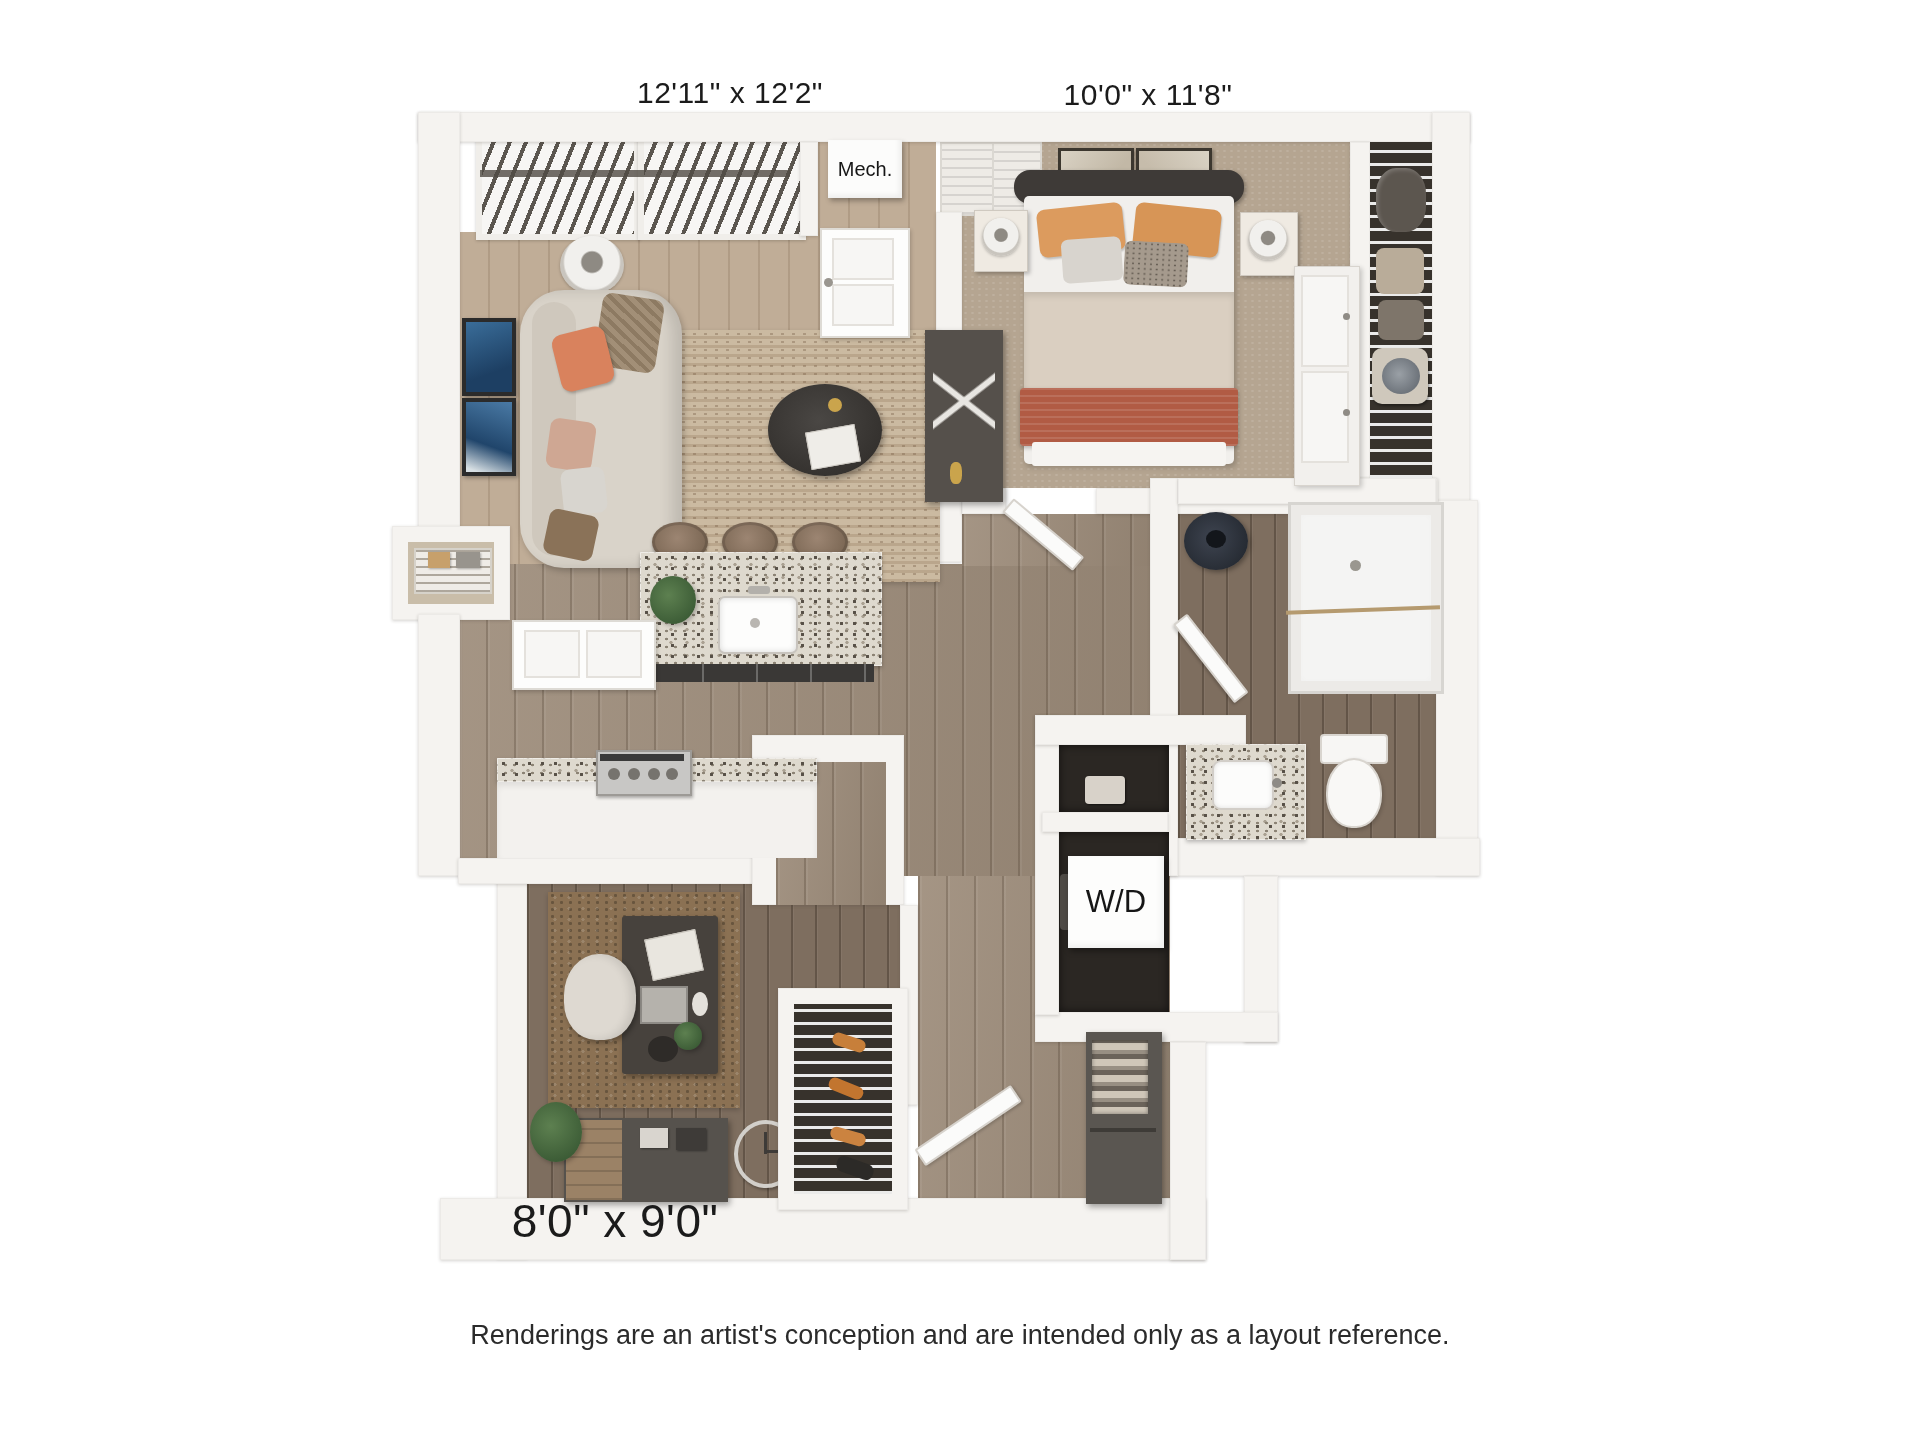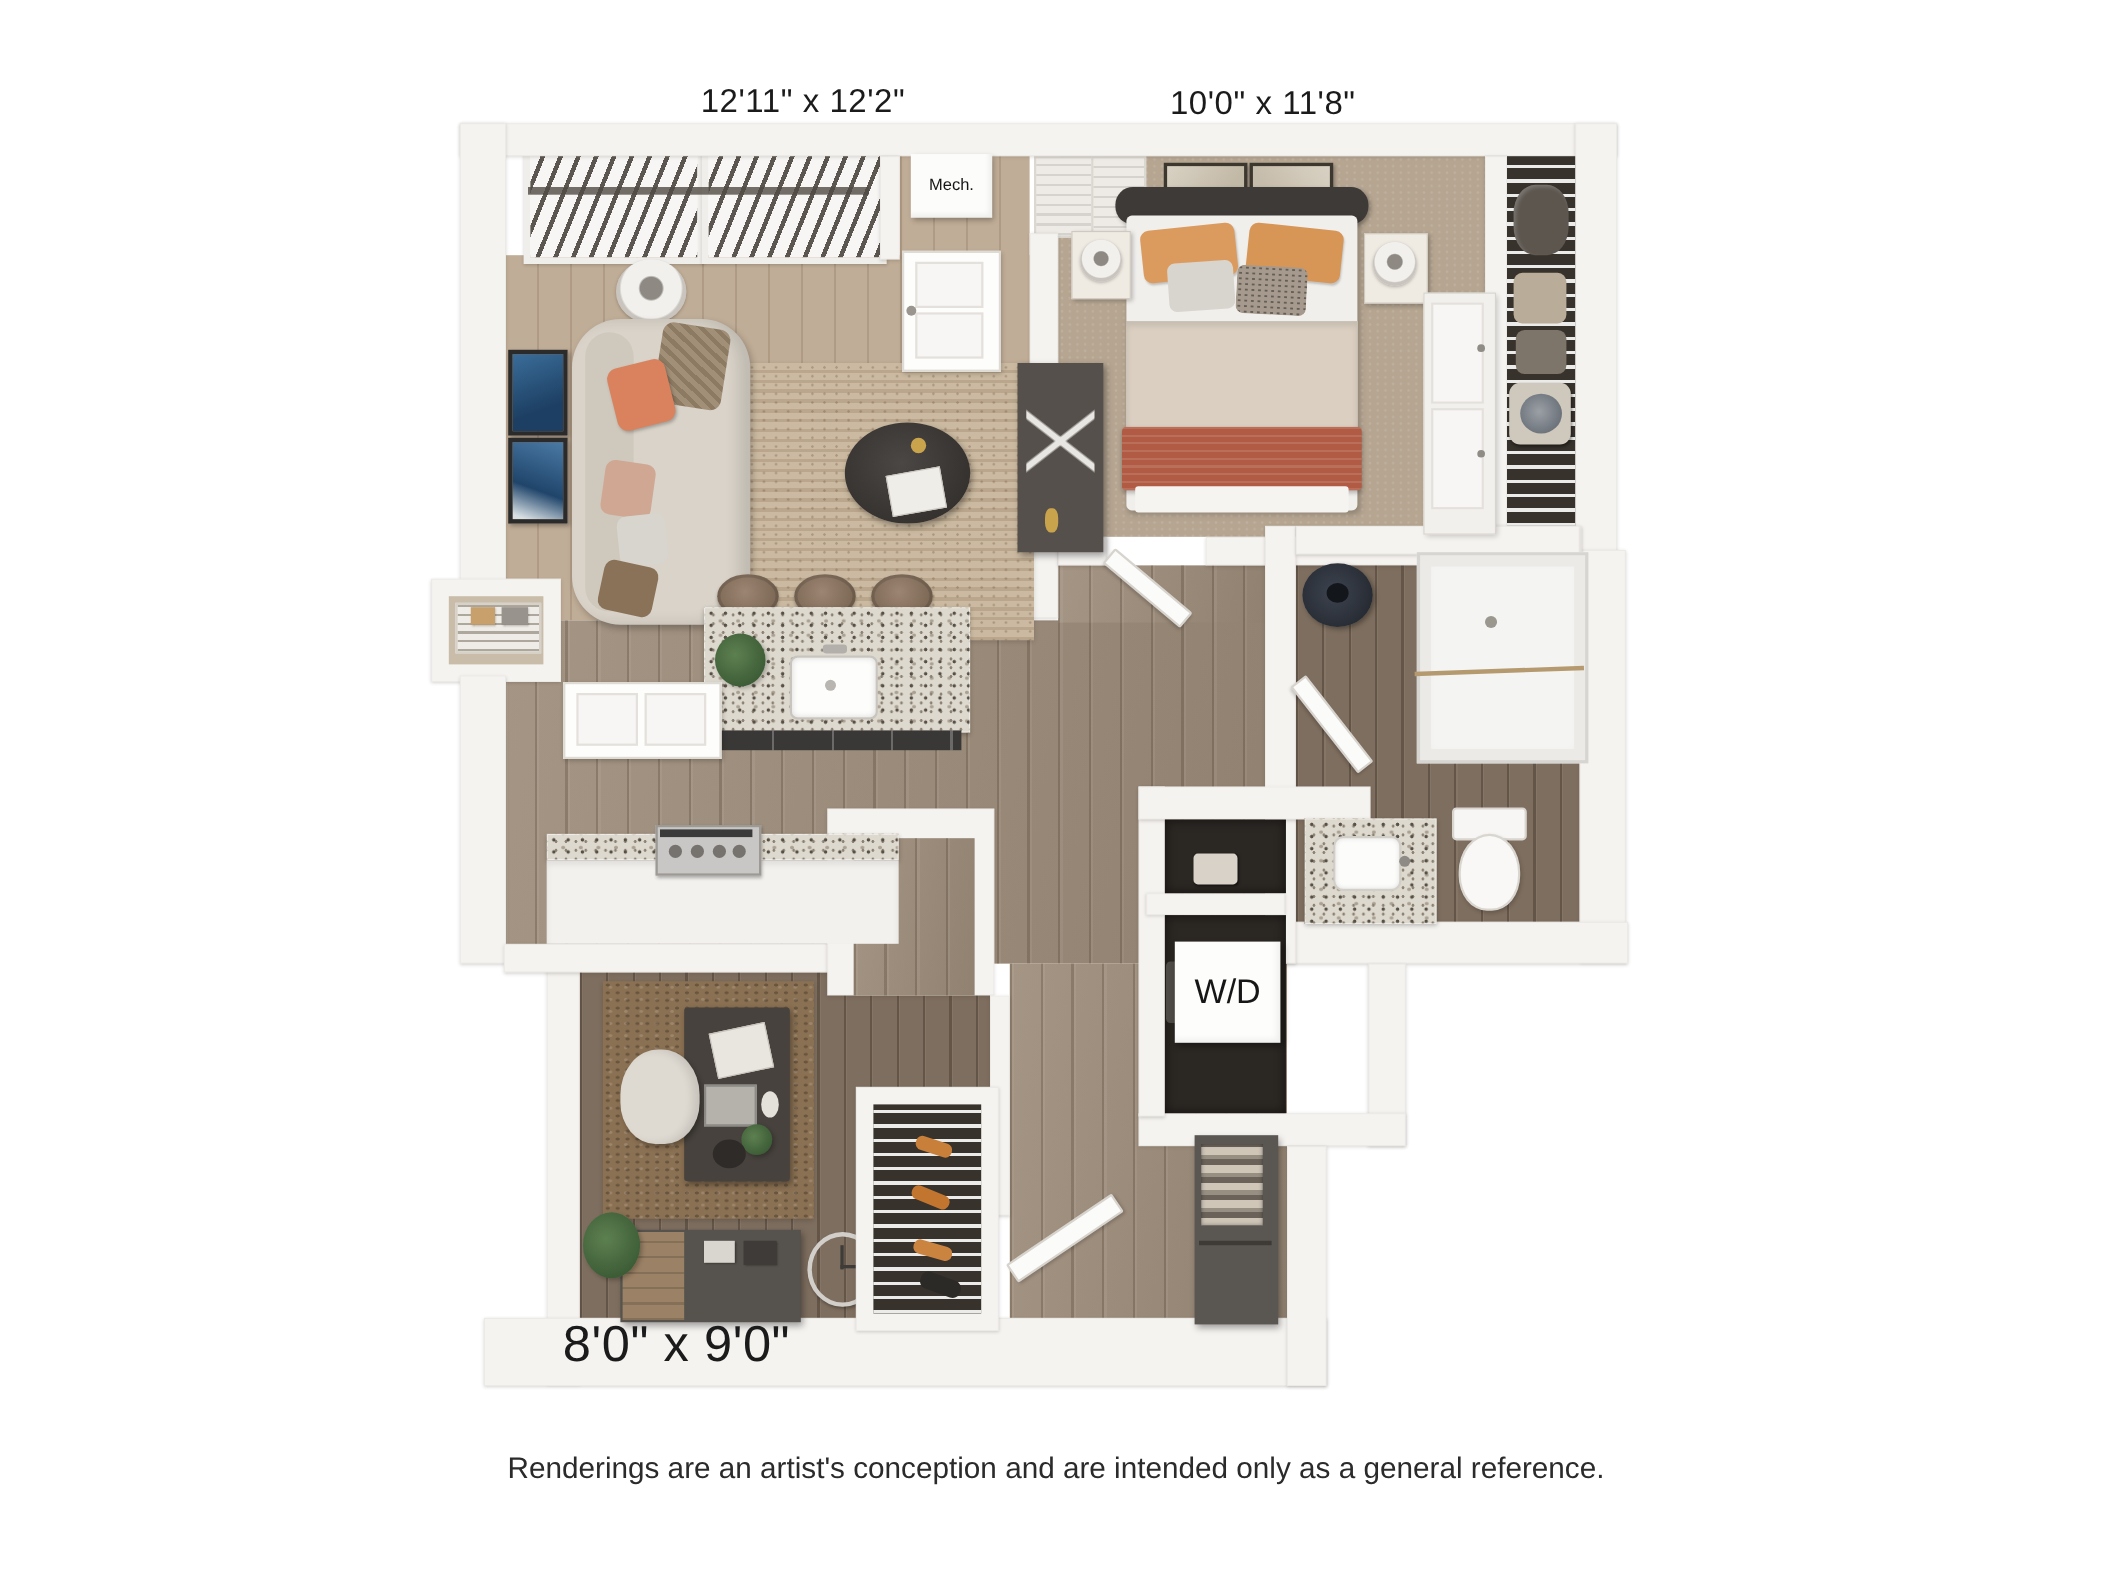--- a/index.html
+++ b/index.html
@@ -126,21 +126,21 @@
   <div class="abs" style="left:768px;top:384px;width:114px;height:92px;background:radial-gradient(ellipse at 45% 40%, #4a4744, #34312e 75%);border-radius:50%;box-shadow:2px 3px 6px rgba(0,0,0,.35);"></div>
   <div class="abs" style="left:808px;top:428px;width:48px;height:36px;background:#efedе8;background-color:#efede8;border:1px solid #c9c5be;transform:rotate(-10deg);"></div>
   <div class="abs" style="left:828px;top:398px;width:14px;height:14px;background:#caa44c;border-radius:50%;"></div>
   <div class="abs" style="left:925px;top:330px;width:78px;height:172px;background:#55504b;box-shadow:2px 3px 6px rgba(0,0,0,.35);"></div>
   <div class="abs" style="left:933px;top:360px;width:62px;height:82px;background:
     linear-gradient(38deg, transparent 46%, #e8e6e2 48%, #e8e6e2 52%, transparent 54%),
     linear-gradient(-38deg, transparent 46%, #e8e6e2 48%, #e8e6e2 52%, transparent 54%);"></div>
   <div class="abs" style="left:950px;top:462px;width:12px;height:22px;background:#caa44c;border-radius:40%;"></div>
 
   <div class="abs" style="left:828px;top:140px;width:74px;height:58px;background:#fcfcfb;box-shadow:2px 3px 5px rgba(0,0,0,.3), inset -3px -3px 5px rgba(0,0,0,.06);">
-    <div class="tag" style="font-size:15px;line-height:58px;">Mech.</div>
+    <div class="tag" style="font-size:20px;line-height:58px;">Mech.</div>
   </div>
   <div class="door-panel" style="left:820px;top:228px;width:86px;height:106px;">
     <div class="door-inset" style="left:10px;top:8px;width:58px;height:38px;"></div>
     <div class="door-inset" style="left:10px;top:54px;width:58px;height:38px;"></div>
     <div class="abs" style="left:2px;top:48px;width:9px;height:9px;background:#9a968f;border-radius:50%;"></div>
   </div>
 
   <div class="abs" style="left:1058px;top:148px;width:70px;height:42px;background:linear-gradient(130deg,#d9d2c4,#c2b8a6 70%);border:3px solid #3c372f;box-shadow:2px 2px 3px rgba(0,0,0,.25);"></div>
   <div class="abs" style="left:1136px;top:148px;width:70px;height:42px;background:linear-gradient(230deg,#d9d2c4,#c6bcab 70%);border:3px solid #3c372f;box-shadow:2px 2px 3px rgba(0,0,0,.25);"></div>
   <div class="abs" style="left:1014px;top:170px;width:230px;height:34px;background:#3e3a37;border-radius:16px;box-shadow:2px 2px 4px rgba(0,0,0,.3);"></div>
@@ -241,15 +241,15 @@
   <div class="doorleaf" style="left:920px;top:1148px;width:112px;height:16px;transform:rotate(-34deg);transform-origin:left center;"></div>
 
   <div class="abs" style="left:1086px;top:1032px;width:76px;height:172px;background:#5a5651;box-shadow:2px 3px 6px rgba(0,0,0,.35);"></div>
   <div class="abs" style="left:1092px;top:1040px;width:56px;height:74px;background:repeating-linear-gradient(0deg, #cfc6b8 0 7px, #6b635a 7px 12px, #988f83 12px 16px);box-shadow:inset 0 0 4px rgba(0,0,0,.4);"></div>
   <div class="abs" style="left:1090px;top:1128px;width:66px;height:4px;background:#3e3b37;"></div>
 
   <div class="dim" style="left:570px;top:76px;width:320px;">12'11" x 12'2"</div>
   <div class="dim" style="left:973px;top:78px;width:350px;">10'0" x 11'8"</div>
   <div class="dim dim-big" style="left:460px;top:1194px;width:310px;">8'0" x 9'0"</div>
 
-  <div class="note" style="top:1320px;">Renderings are an artist's conception and are intended only as a general reference.</div>
+  <div class="note" style="top:1320px;">Renderings are an artist's conception and are intended only as a layout reference.</div>
 
 </div>
 
 </body></html>

